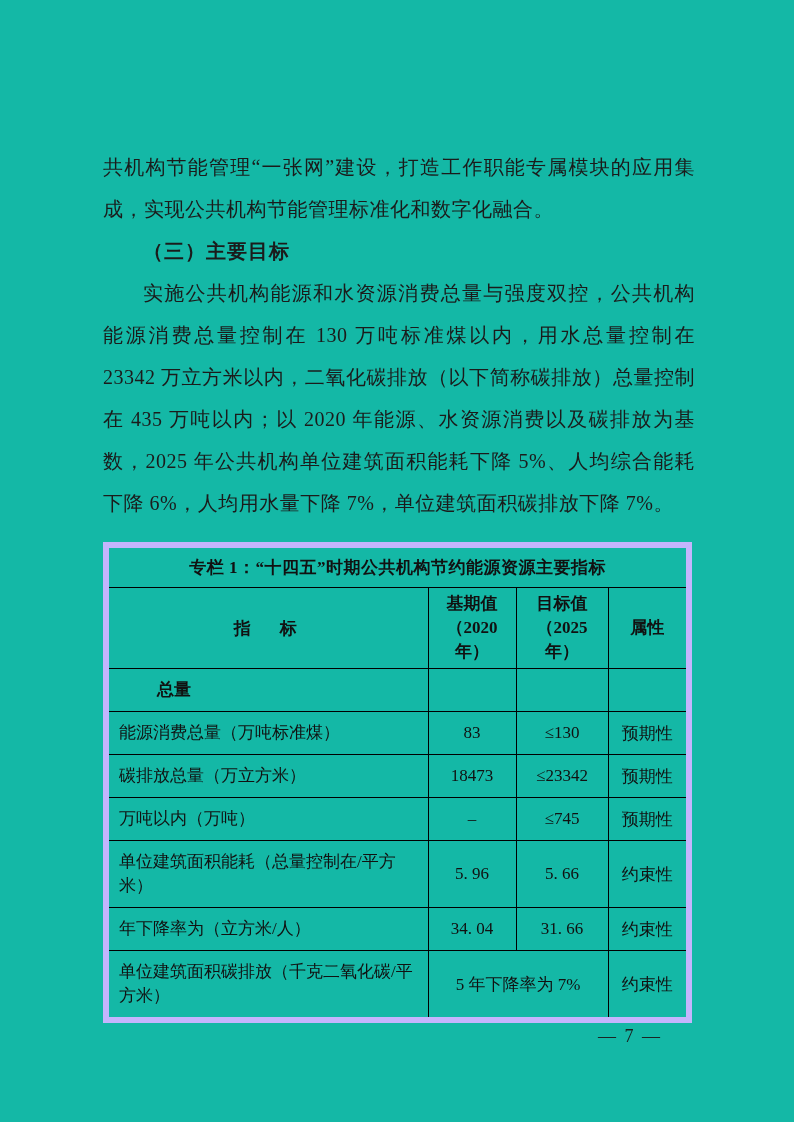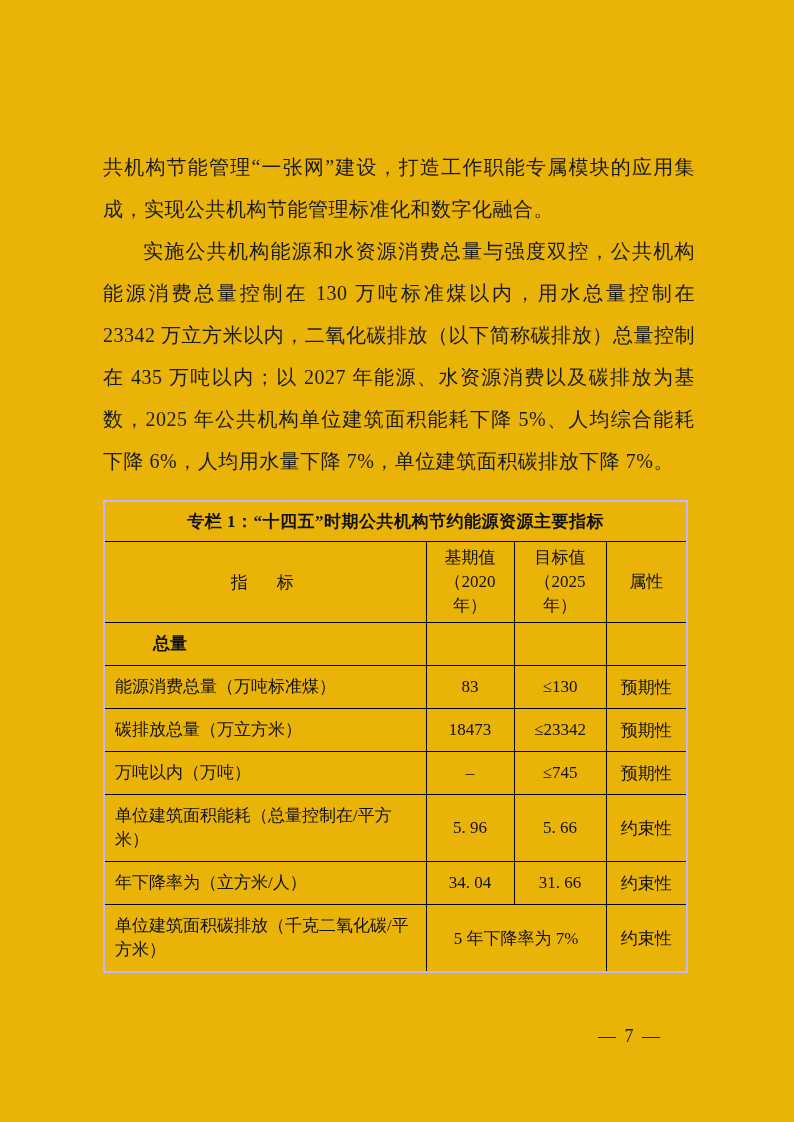--- a/index.html
+++ b/index.html
@@ -4,21 +4,21 @@
 <style>
   * { margin:0; padding:0; box-sizing:border-box; }
   html,body { background:#ffffff; }
   body {
     width:794px; height:1122px;
     position:relative;
     font-family:"Liberation Serif","DejaVu Serif",serif;
     color:#1b1b1b;
     overflow:hidden;
   }
-  .page { position:absolute; inset:0; background:#eab308; }
+  .page { position:absolute; inset:0; background:#14b8a6; }
   .content {
     position:absolute;
     left:103px; top:146px;
     width:592px;
   }
   .para {
     font-size:20px;
     line-height:42px;
     text-align:justify;
     letter-spacing:0.5px;
@@ -36,29 +36,29 @@
     margin-top:18px;
     border-collapse:collapse;
     table-layout:fixed;
   }
   table.box td, table.box th {
     border:1px solid #000;
     font-size:17px;
     color:#111;
     vertical-align:middle;
   }
-  table.box { border:2px solid #c4b5fd; }
+  table.box { border:6px solid #c4b5fd; }
   .t-title {
     text-align:center;
     font-weight:bold;
     font-size:18px;
     padding:8px 4px;
     letter-spacing:0.5px;
   }
-  th { font-weight:normal; }
+  th { font-weight:bold; }
   .h-ind { text-align:center; letter-spacing:6px; }
   .h-two { text-align:center; white-space:pre-line; line-height:24px; padding:4px 2px; }
   .c-ind {
     text-align:left;
     padding:9px 10px;
     line-height:24px;
   }
   .c-num, .c-attr, .c-merged { text-align:center; padding:9px 4px; }
   .sec .c-ind { font-weight:bold;padding-left:48px; }
   col.w-ind { width:322px; }
@@ -75,22 +75,23 @@
   }
 </style>
 </head>
 <body>
 
 <div class="page">
   <div class="content">
 
     <p class="para">共机构节能管理“一张网”建设，打造工作职能专属模块的应用集成，实现公共机构节能管理标准化和数字化融合。</p>
 
+    <p class="heading">（三）主要目标</p>
 
-    <p class="para indent">实施公共机构能源和水资源消费总量与强度双控，公共机构能源消费总量控制在 130 万吨标准煤以内，用水总量控制在 23342 万立方米以内，二氧化碳排放（以下简称碳排放）总量控制在 435 万吨以内；以 2027 年能源、水资源消费以及碳排放为基数，2025 年公共机构单位建筑面积能耗下降 5%、人均综合能耗下降 6%，人均用水量下降 7%，单位建筑面积碳排放下降 7%。</p>
+    <p class="para indent">实施公共机构能源和水资源消费总量与强度双控，公共机构能源消费总量控制在 130 万吨标准煤以内，用水总量控制在 23342 万立方米以内，二氧化碳排放（以下简称碳排放）总量控制在 435 万吨以内；以 2020 年能源、水资源消费以及碳排放为基数，2025 年公共机构单位建筑面积能耗下降 5%、人均综合能耗下降 6%，人均用水量下降 7%，单位建筑面积碳排放下降 7%。</p>
 
     <table class="box">
       <colgroup>
         <col class="w-ind">
           <col class="w-base">
           <col class="w-target">
           <col class="w-attr">
       </colgroup>
       <tbody>
         <tr>

